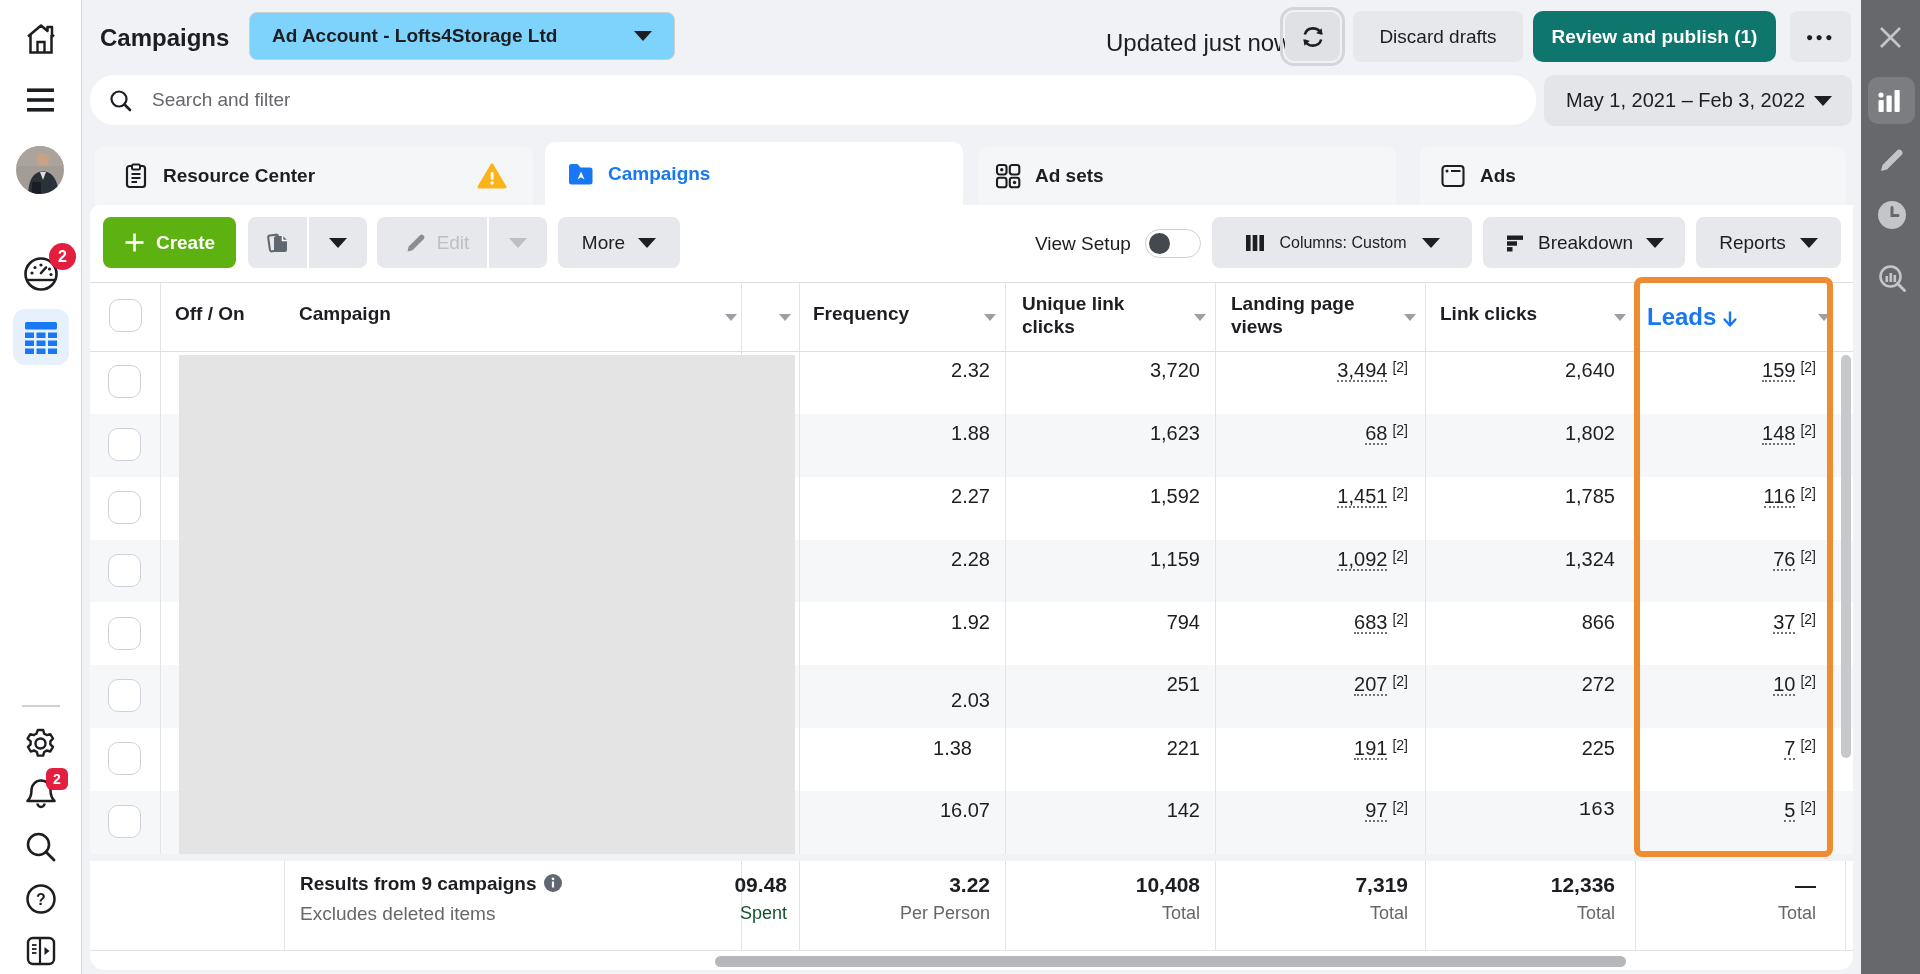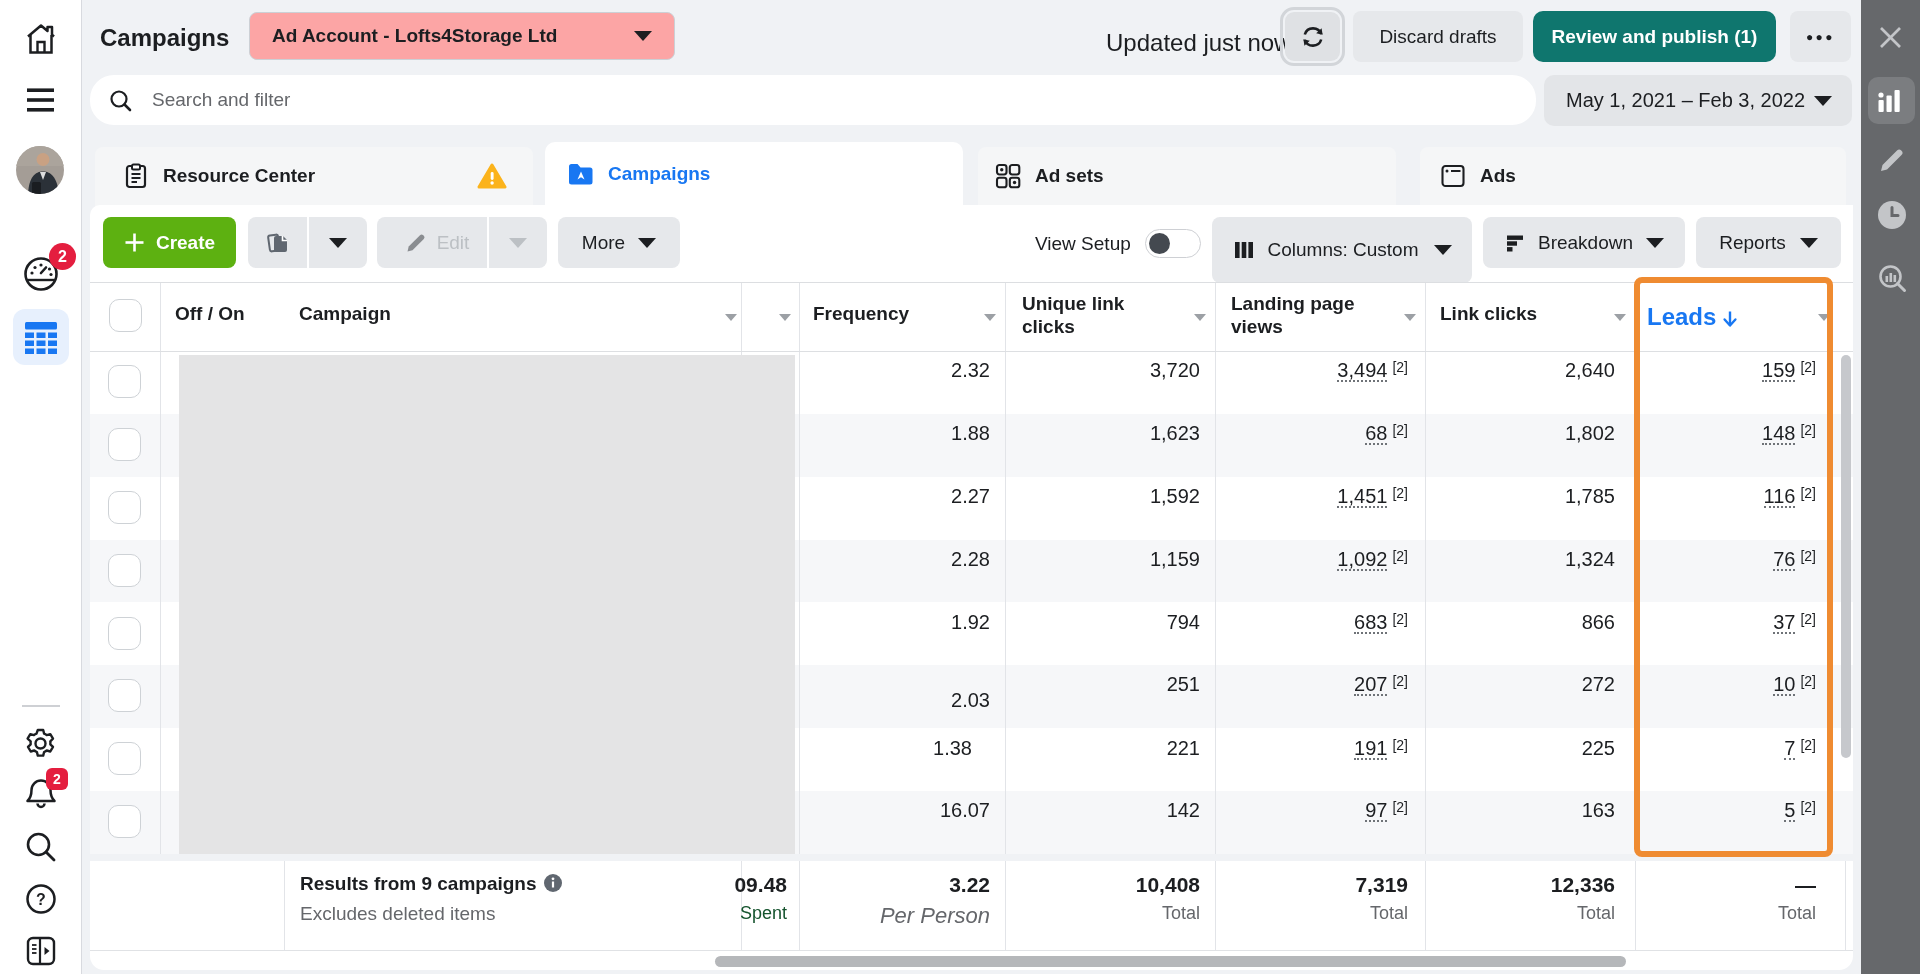--- a/index.html
+++ b/index.html
@@ -133,21 +133,21 @@
   <svg class="abs" style="left:17px;top:264px;" width="30" height="30" viewBox="0 0 30 30">
       <circle cx="12.5" cy="12.5" r="10" fill="none" stroke="#c3c5c8" stroke-width="2.6"></circle>
       <rect x="7.5" y="12" width="2.6" height="6" fill="#c3c5c8"></rect>
       <rect x="11.5" y="9" width="2.6" height="9" fill="#c3c5c8"></rect>
       <rect x="15.5" y="11" width="2.6" height="7" fill="#c3c5c8"></rect>
       <line x1="19.5" y1="19.5" x2="26.5" y2="26.5" stroke="#c3c5c8" stroke-width="3" stroke-linecap="round"></line>
     </svg>
 </div>
 
 <div class="abs ink" style="left:100px;top:24px;font-size:24px;font-weight:700;">Campaigns</div>
-<div class="abs" style="left:249px;top:12px;width:426px;height:48px;background:#fca5a5;border:1px solid #ccd0d5;border-radius:8px;display:flex;align-items:center;">
+<div class="abs" style="left:249px;top:12px;width:426px;height:48px;background:#7dd3fc;border:1px solid #ccd0d5;border-radius:8px;display:flex;align-items:center;">
   <span class="ink" style="font-size:19px;font-weight:700;margin-left:22px;">Ad Account - Lofts4Storage Ltd</span>
   <span class="caret" style="position:absolute;right:22px;"></span>
 </div>
 <div class="abs ink" style="left:1106px;top:29px;font-size:24px;">Updated just now</div>
 <div class="abs" style="left:1280px;top:7px;width:65px;height:59px;border:3px solid #d2d5d9;border-radius:14px;"></div>
 <div class="abs" style="left:1285px;top:12px;width:55px;height:49px;background:#dfe1e4;border-radius:9px;display:flex;align-items:center;justify-content:center;">
     <svg width="26" height="26" viewBox="0 0 26 26">
       <g fill="none" stroke="#1c1e21" stroke-width="2.6">
         <path d="M4.8 10.5 A8.6 8.6 0 0 1 21.2 10.2"></path>
         <path d="M21.2 15.5 A8.6 8.6 0 0 1 4.8 15.8"></path>
@@ -244,21 +244,21 @@
   <span style="font-size:19px;color:#bcc0c4;">Edit</span>
 </div>
 <div class="abs gbtn" style="left:489px;top:217px;width:58px;height:51px;border-radius:0 8px 8px 0;">
     <span class="caret" style="border-top-color:#bcc0c4;"></span>
   </div>
 <div class="abs gbtn ink" style="left:558px;top:217px;width:122px;height:51px;font-size:19px;">More<span class="caret" style="margin-left:13px;"></span></div>
 
 <div class="abs ink" style="left:1035px;top:233px;font-size:19px;">View Setup</div>
 <div class="abs" style="left:1145px;top:229px;width:56px;height:29px;background:#fff;border:1px solid #ced0d4;border-radius:15px;"></div>
 <div class="abs" style="left:1149px;top:233px;width:21px;height:21px;background:#444950;border-radius:50%;"></div>
-<div class="abs gbtn ink" style="left:1212px;top:217px;width:260px;height:66px;font-size:19px;">
+<div class="abs gbtn ink" style="left:1212px;top:217px;width:260px;height:51px;font-size:16px;">
   <svg width="22" height="22" viewBox="0 0 22 22" style="margin-right:13px;">
       <rect x="2" y="3" width="4.6" height="16" fill="#1c1e21"></rect>
       <rect x="8.7" y="3" width="4.6" height="16" fill="#1c1e21"></rect>
       <rect x="15.4" y="3" width="4.6" height="16" fill="#1c1e21"></rect>
     </svg>
   Columns: Custom<span class="caret" style="margin-left:15px;"></span>
 </div>
 <div class="abs gbtn ink" style="left:1483px;top:217px;width:202px;height:51px;font-size:19px;">
   <svg width="22" height="22" viewBox="0 0 22 22" style="margin-right:12px;">
       <rect x="3" y="3.5" width="16" height="4.4" fill="#1c1e21"></rect>
@@ -337,21 +337,21 @@
 <div class="abs ink num" style="right:881px;top:453.2px;">1.38</div>
 <div class="abs ink num" style="right:653px;top:453.2px;">221</div>
 <div class="abs ink num" style="right:445px;top:453.2px;"><span class="du">191</span><span class="sup">[2]</span></div>
 <div class="abs ink num" style="right:238px;top:453.2px;">225</div>
 <div class="abs ink num" style="right:37px;top:453.2px;"><span class="du">7</span><span class="sup">[2]</span></div>
 <div class="abs" style="left:0;top:508.1px;width:1763px;height:62.9px;background:#f6f7f9;"></div>
 <div class="abs" style="left:18px;top:522.1px;width:33px;height:33px;background:#fff;border:1.5px solid #ced2d6;border-radius:10px;"></div>
 <div class="abs ink num" style="right:863px;top:515.1px;">16.07</div>
 <div class="abs ink num" style="right:653px;top:515.1px;">142</div>
 <div class="abs ink num" style="right:445px;top:515.1px;"><span class="du">97</span><span class="sup">[2]</span></div>
-<div class="abs ink num" style="right:238px;top:515.1px;">163</div>
+<div class="abs ink num" style="right:238px;top:515.1px;font-family:Liberation Mono, monospace;">163</div>
 <div class="abs ink num" style="right:37px;top:515.1px;"><span class="du">5</span><span class="sup">[2]</span></div>
 <div class="abs" style="left:70px;top:0;width:1px;height:571px;background:#e2e4e8;"></div>
 <div class="abs" style="left:651px;top:0;width:1px;height:571px;background:#e2e4e8;"></div>
 <div class="abs" style="left:709px;top:0;width:1px;height:571px;background:#e2e4e8;"></div>
 <div class="abs" style="left:915px;top:0;width:1px;height:571px;background:#e2e4e8;"></div>
 <div class="abs" style="left:1125px;top:0;width:1px;height:571px;background:#e2e4e8;"></div>
 <div class="abs" style="left:1335px;top:0;width:1px;height:571px;background:#e2e4e8;"></div>
 <div class="abs" style="left:0;top:68px;width:1763px;height:1px;background:#dddfe2;"></div>
 <div class="abs" style="left:89px;top:72px;width:616px;height:499px;background:#e4e4e5;"></div>
 <div class="abs" style="left:1751px;top:72px;width:10px;height:403px;background:#c6c8cc;border-radius:5px;"></div>
@@ -369,21 +369,21 @@
 <div class="abs ink" style="left:210px;top:590px;font-size:19px;font-weight:700;">Results from 9 campaigns</div>
 <svg class="abs" style="left:453px;top:590px;" width="20" height="20" viewBox="0 0 20 20">
       <circle cx="10" cy="10" r="9" fill="#606770"></circle>
       <rect x="8.9" y="8.5" width="2.2" height="6" fill="#fff"></rect>
       <circle cx="10" cy="5.8" r="1.4" fill="#fff"></circle>
     </svg>
 <div class="abs" style="left:210px;top:620px;font-size:19px;color:#65676b;">Excludes deleted items</div>
 <div class="abs ink" style="right:1066px;top:590px;font-size:21px;font-weight:700;">09.48</div>
 <div class="abs" style="right:1066px;top:620px;font-size:18px;color:#14532d;">Spent</div>
 <div class="abs ink" style="right:863px;top:590px;font-size:21px;font-weight:700;">3.22</div>
-<div class="abs" style="right:863px;top:620px;font-size:22px;color:#65676b;font-style:italic;">Per Person</div>
+<div class="abs" style="right:863px;top:620px;font-size:18px;color:#65676b;">Per Person</div>
 <div class="abs ink" style="right:653px;top:590px;font-size:21px;font-weight:700;">10,408</div>
 <div class="abs" style="right:653px;top:620px;font-size:18px;color:#65676b;">Total</div>
 <div class="abs ink" style="right:445px;top:590px;font-size:21px;font-weight:700;">7,319</div>
 <div class="abs" style="right:445px;top:620px;font-size:18px;color:#65676b;">Total</div>
 <div class="abs ink" style="right:238px;top:590px;font-size:21px;font-weight:700;">12,336</div>
 <div class="abs" style="right:238px;top:620px;font-size:18px;color:#65676b;">Total</div>
 <div class="abs ink" style="right:37px;top:590px;font-size:21px;font-weight:700;">—</div>
 <div class="abs" style="right:37px;top:620px;font-size:18px;color:#65676b;">Total</div>
 </div>
 <div class="abs" style="left:1634px;top:277px;width:199px;height:580px;border:6px solid #ef8b31;border-radius:8px;"></div>

